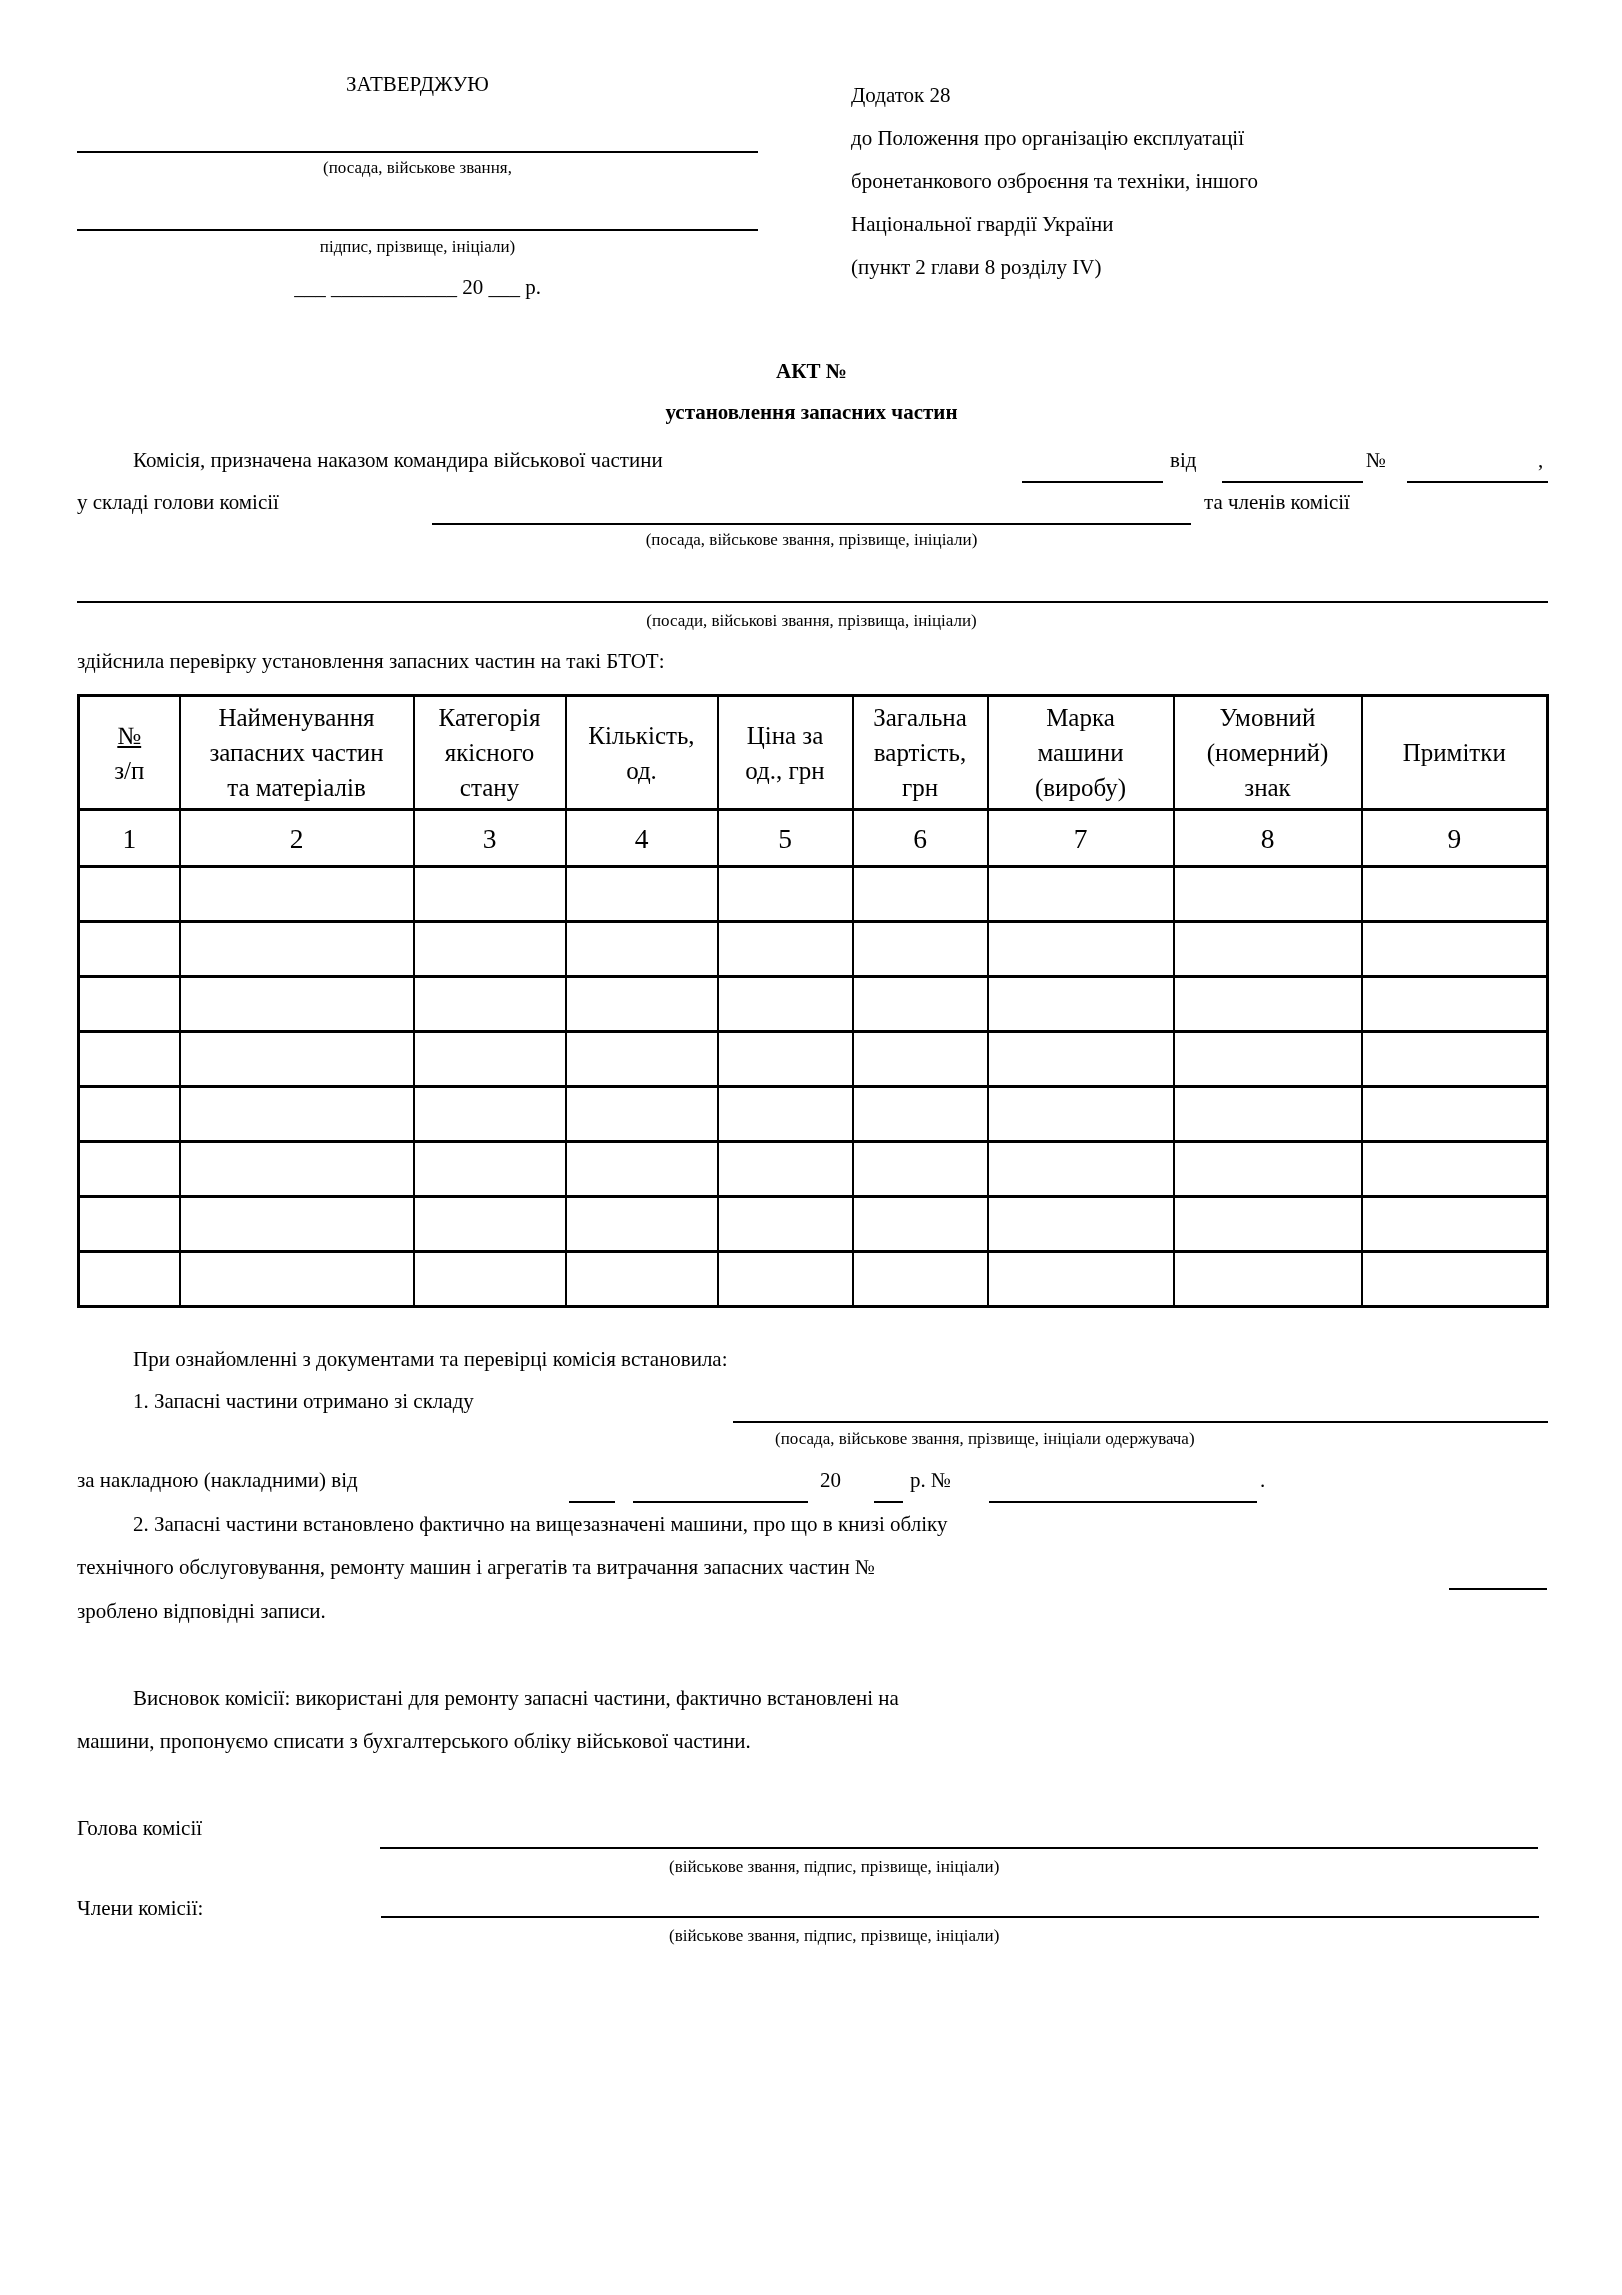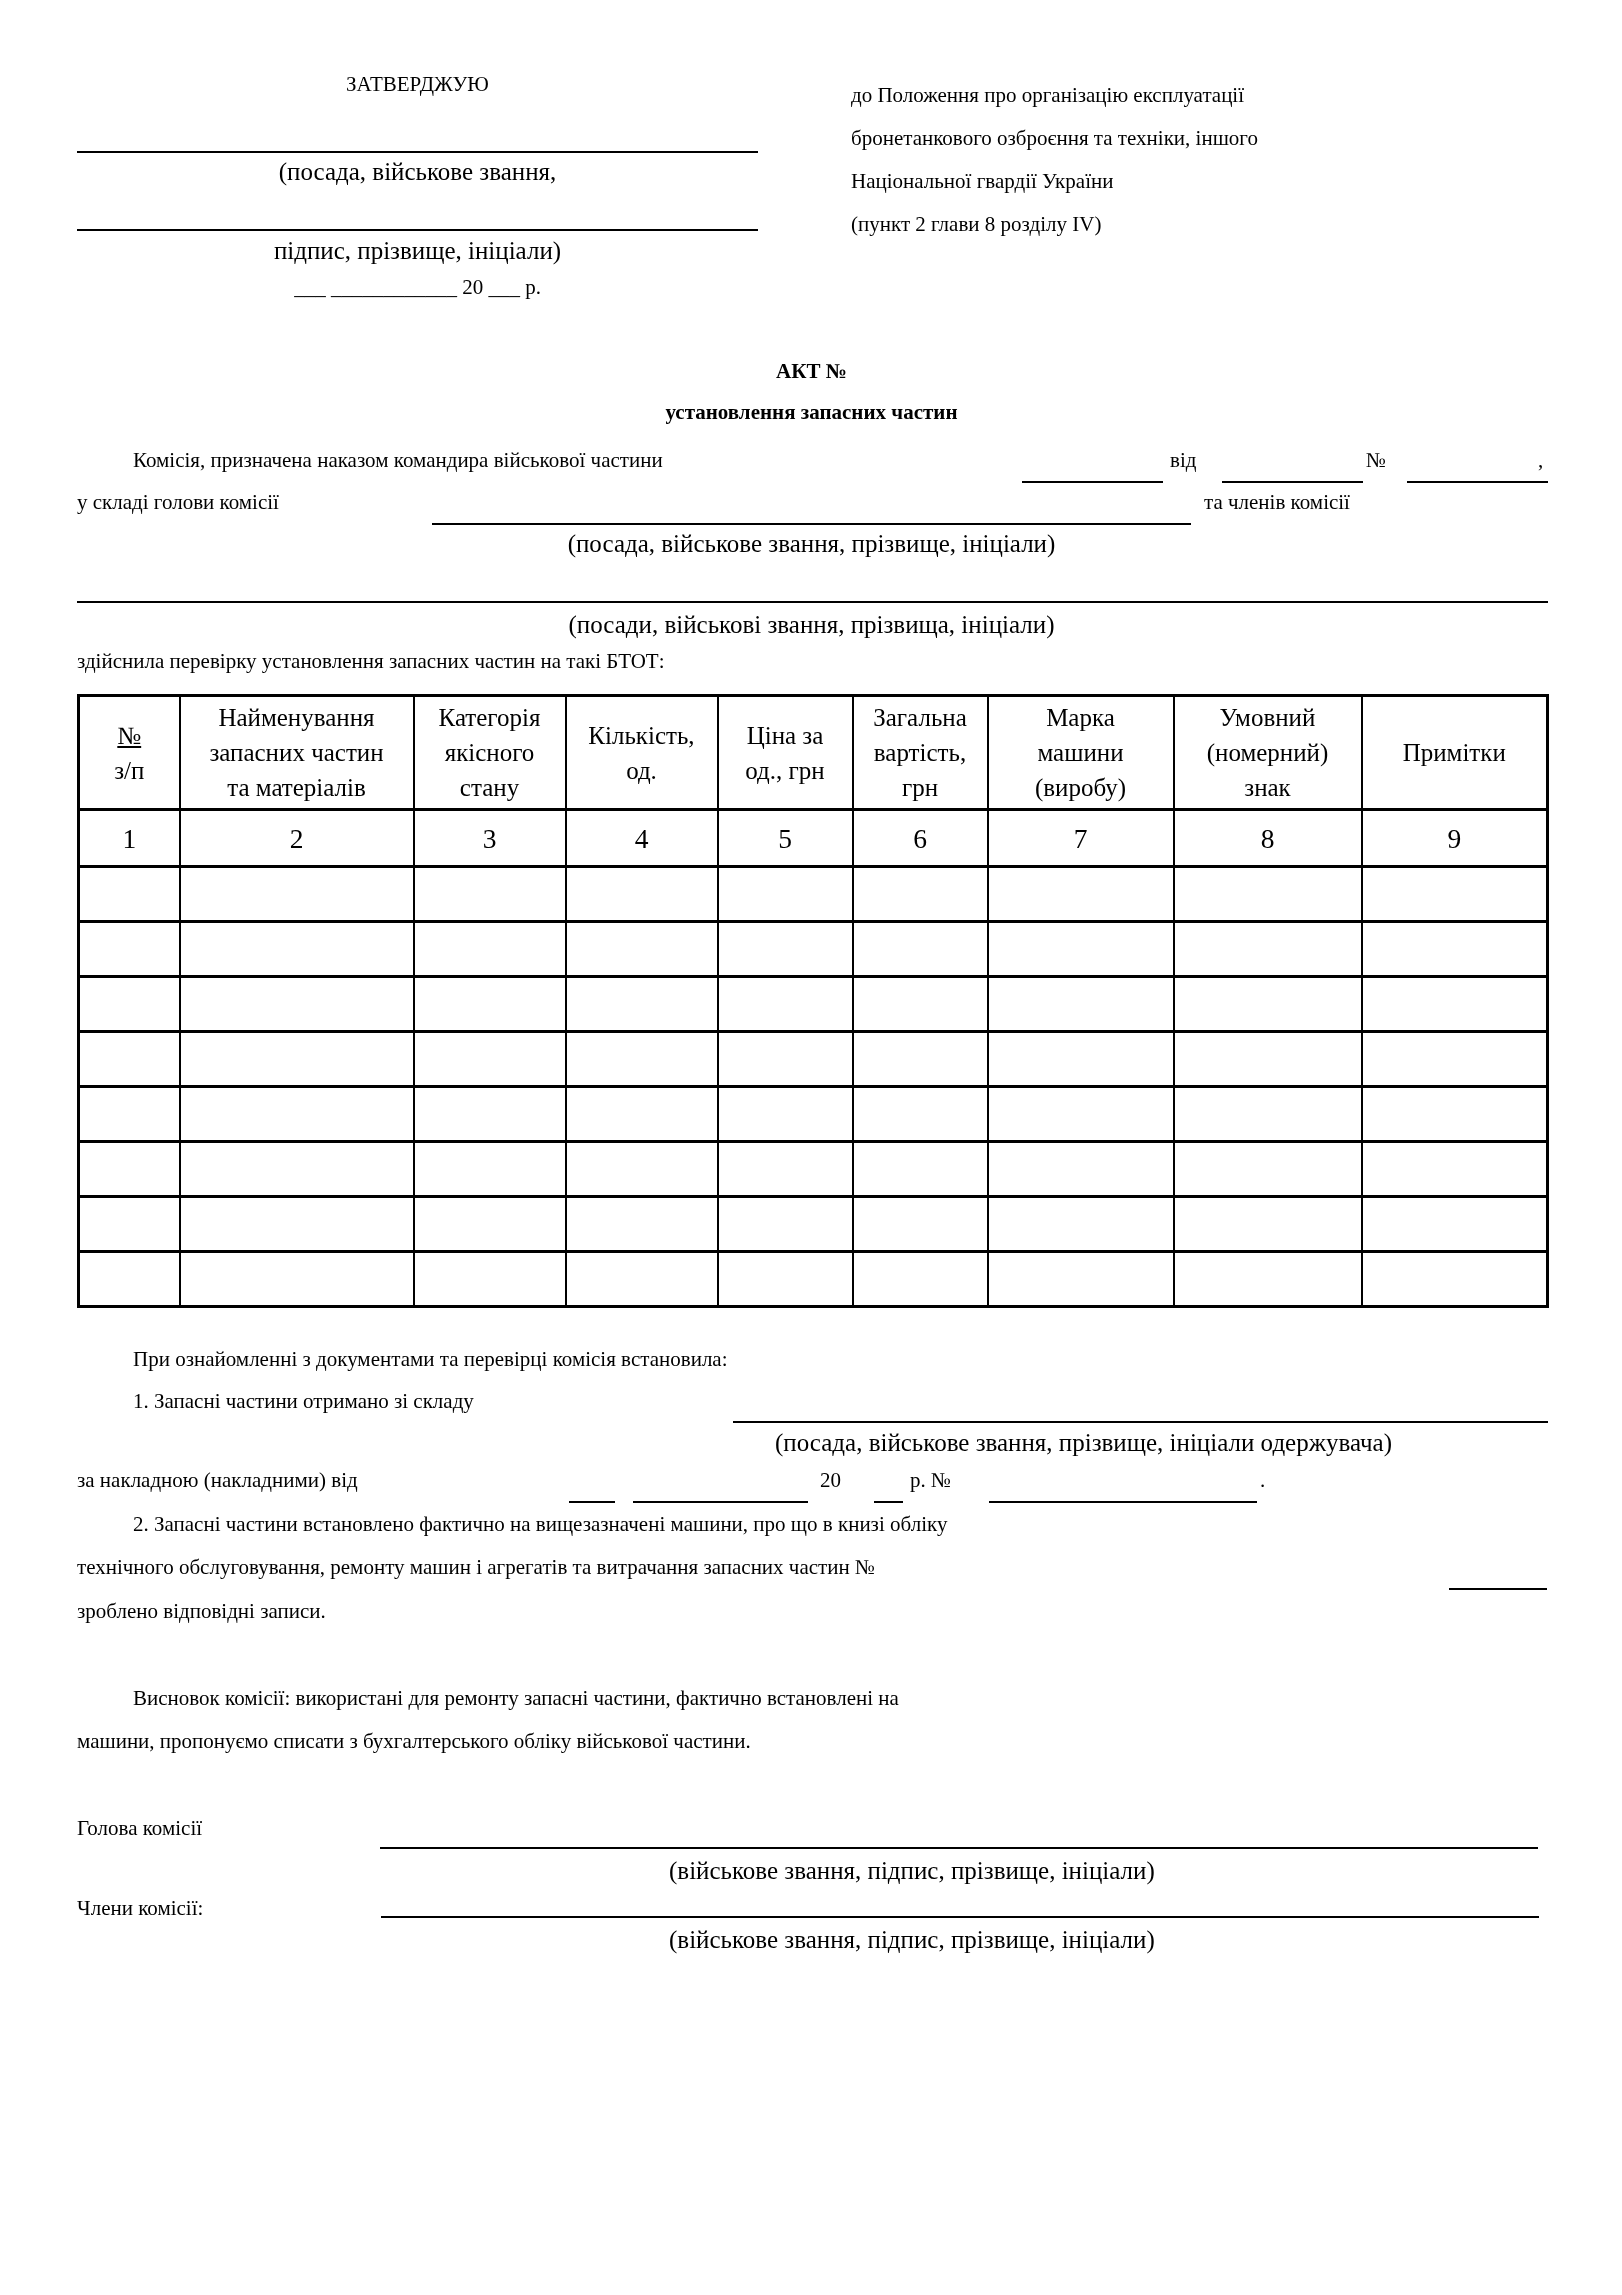--- a/index.html
+++ b/index.html
@@ -3,21 +3,21 @@
 <meta charset="utf-8">
 <style>
   html, body { margin: 0; padding: 0; background: #ffffff; }
   body {
     width: 1623px; height: 2295px; position: relative; overflow: hidden;
     font-family: "Liberation Serif", "DejaVu Serif", serif;
     color: #000;
   }
   .abs { position: absolute; }
   .t46 { font-size: 21px; line-height: 1; white-space: nowrap; }
-  .t38 { font-size: 25px; line-height: 1; white-space: nowrap; }
+  .t38 { font-size: 17px; line-height: 1; white-space: nowrap; }
   .bold { font-weight: bold; }
   .center { text-align: center; }
   .uline { border-bottom: 2px solid #000; position: absolute; height: 0; }
 
   
   .grid-table {
     position: absolute; left: 77px; top: 694px; width: 1471px;
     border-collapse: collapse; table-layout: fixed;
     border: 3.3px solid #000;
   }
@@ -35,20 +35,21 @@
 <body>
 
 <div class="abs t46 center" style="left:77px; top:74px; width:681px;">ЗАТВЕРДЖУЮ</div>
 <div class="uline" style="left:77px; top:151px; width:681px;"></div>
 <div class="abs t38 center" style="left:77px; top:159px; width:681px;">(посада, військове звання,</div>
 <div class="uline" style="left:77px; top:229px; width:681px;"></div>
 <div class="abs t38 center" style="left:77px; top:238px; width:681px;">підпис, прізвище, ініціали)</div>
 <div class="abs t46 center" style="left:77px; top:277px; width:681px;">___ ____________ 20 ___ р.</div>
 
 <div class="abs t46" style="left:851px; top:74px; line-height:43px;">
+  <div>Додаток 28</div>
   <div>до Положення про організацію експлуатації</div>
   <div>бронетанкового озброєння та техніки, іншого</div>
   <div>Національної гвардії України</div>
   <div>(пункт 2 глави 8 розділу IV)</div>
 </div>
 
 <div class="abs t46 bold center" style="left:0; top:361px; width:1623px;">АКТ №</div>
 <div class="abs t46 bold center" style="left:0; top:402px; width:1623px;">установлення запасних частин</div>
 
 <div class="abs t46" style="left:133px; top:450px;">Комісія, призначена наказом командира військової частини</div>

